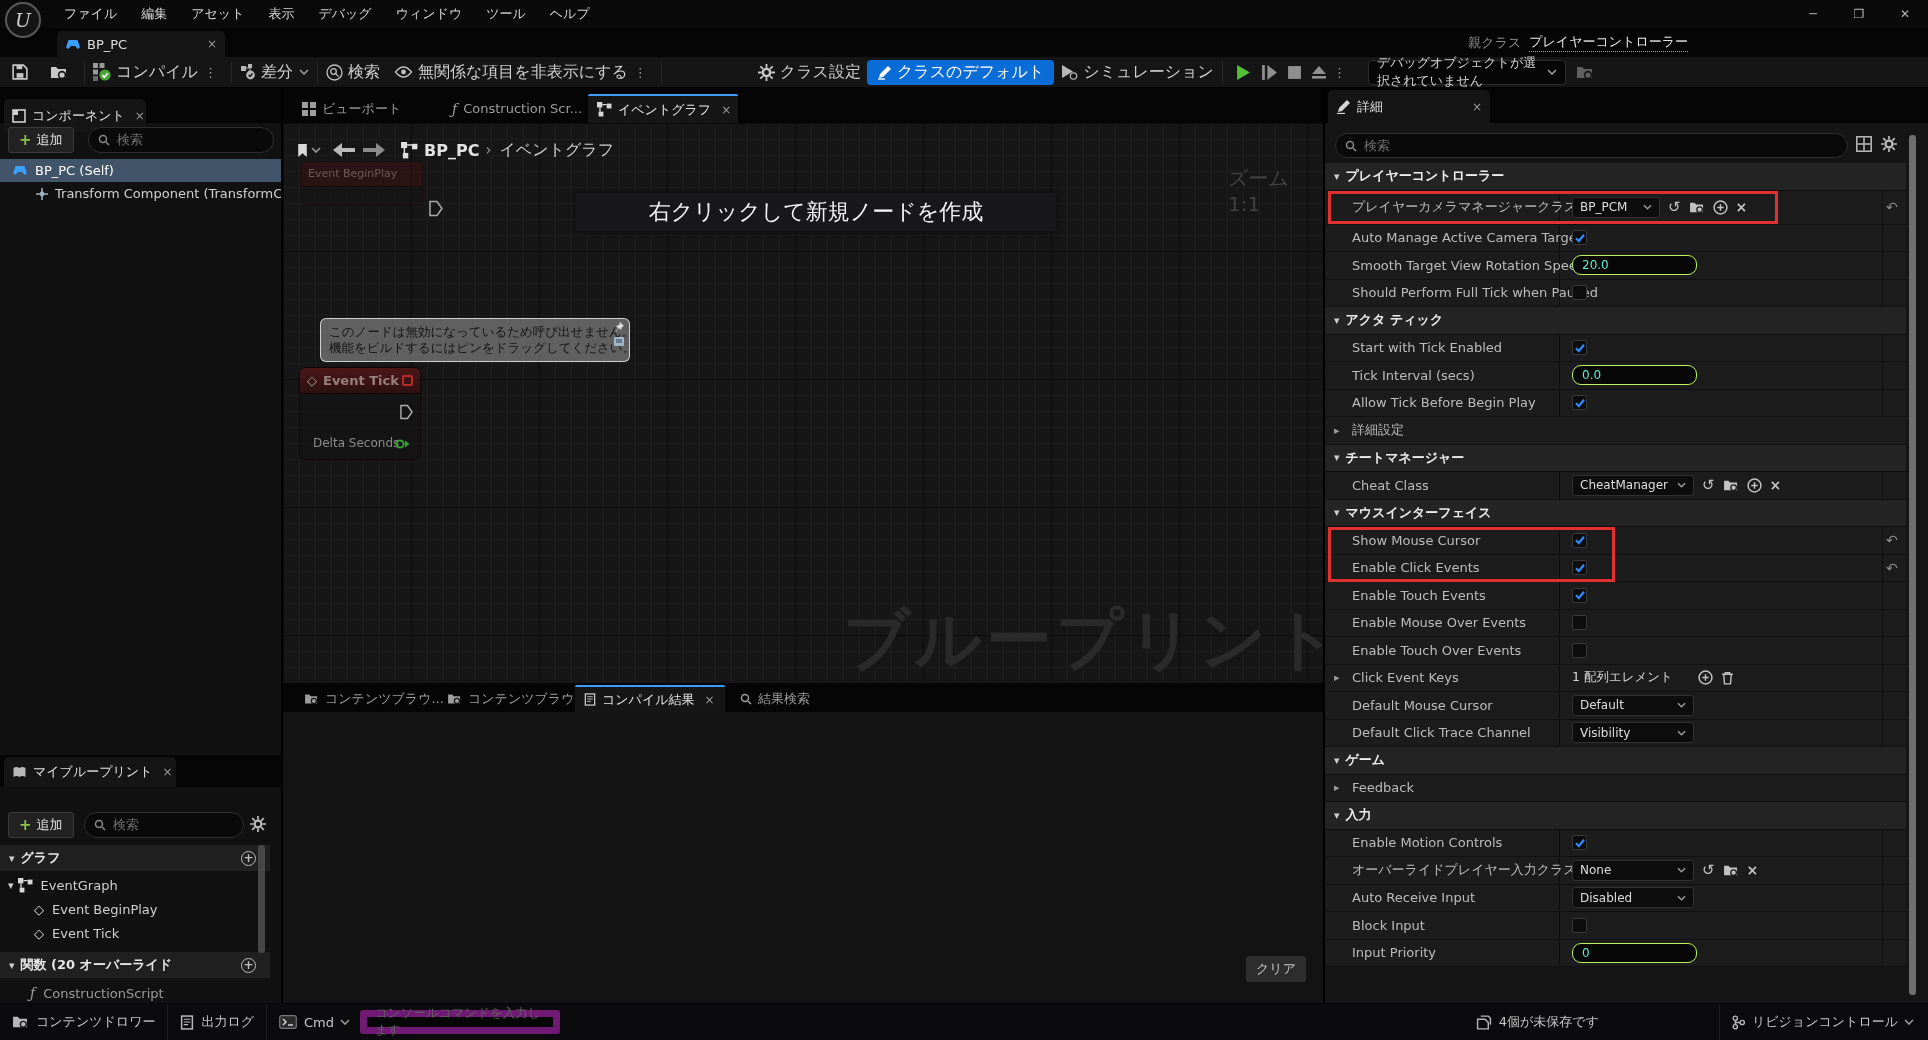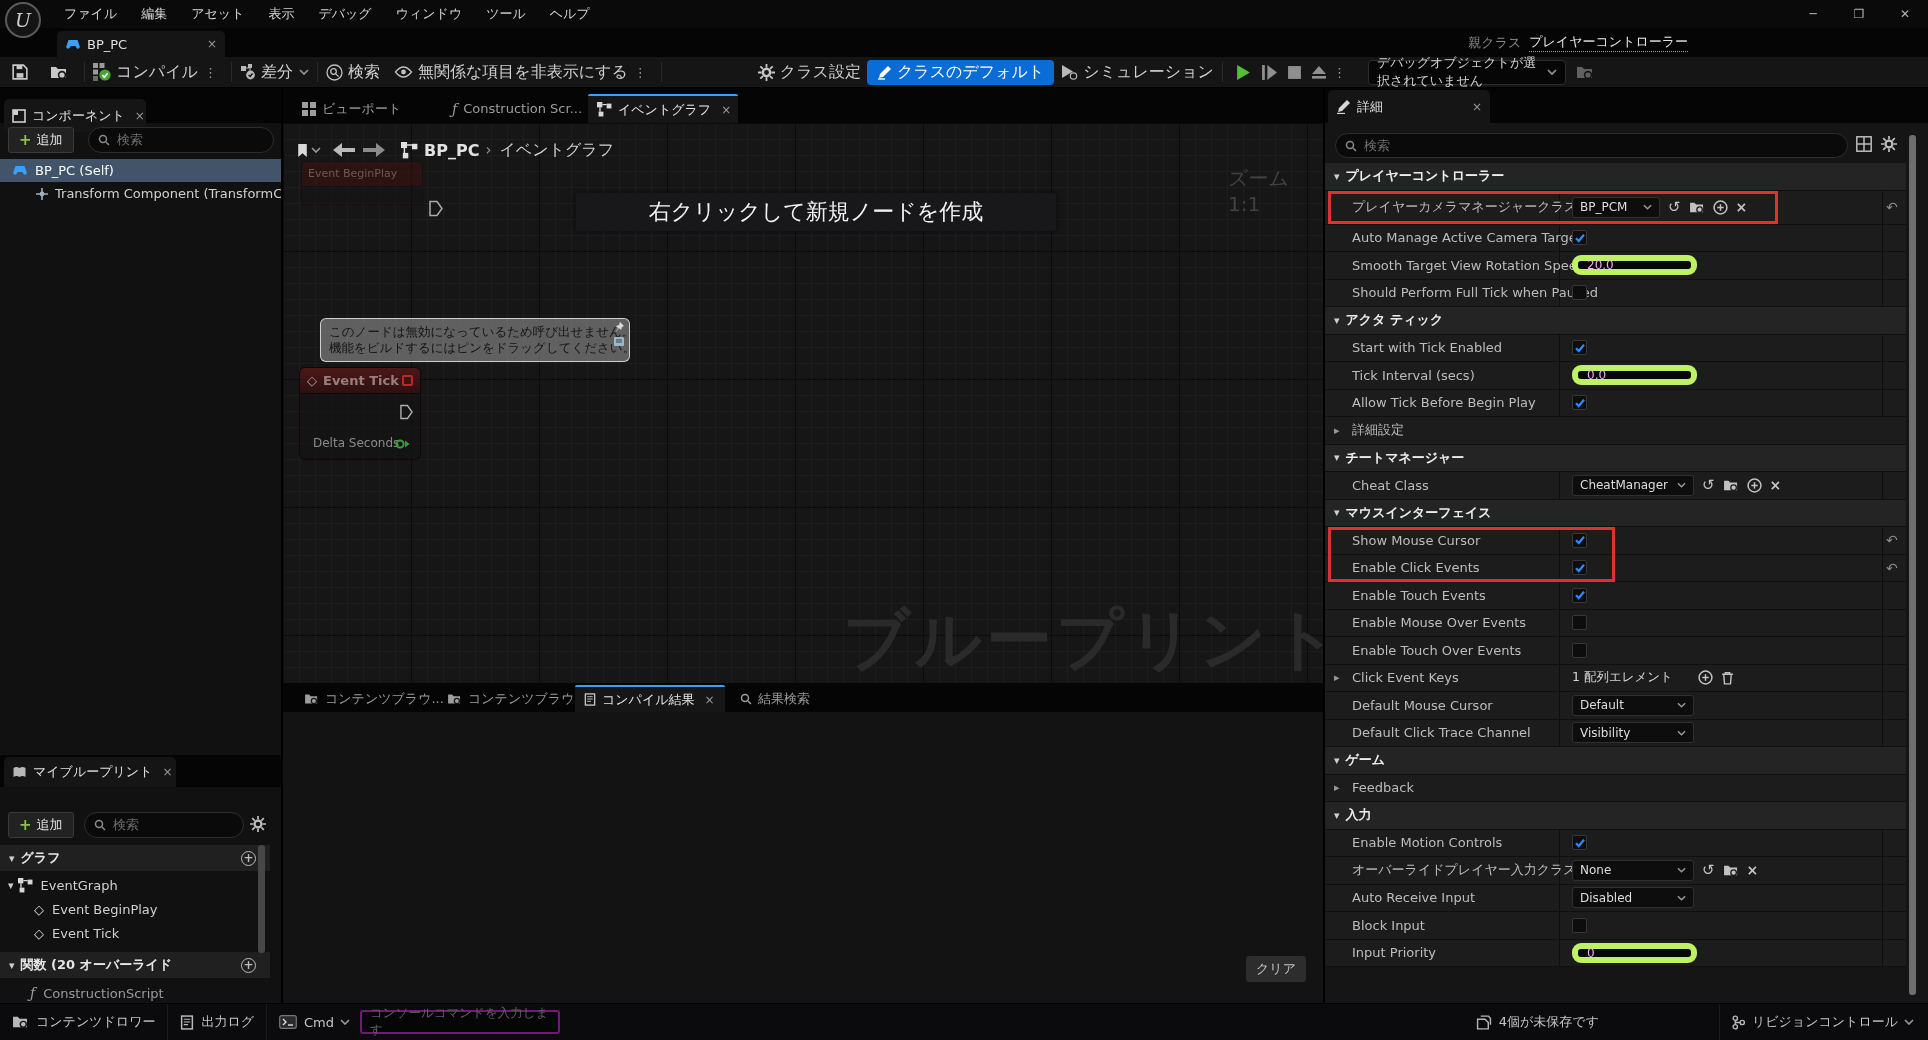--- a/index.html
+++ b/index.html
@@ -80,31 +80,31 @@
   .d-sec .lbl{color:#ececec;font-weight:bold;font-size:13px;margin-left:6px;}
   .d-row{height:27.5px;background:#1c1c1c;border-bottom:1px solid #101010;display:flex;align-items:center;position:relative;}
   .d-row.tall{height:34px;}
   .d-row .lbl{position:absolute;left:27px;font-size:13px;color:#bdbdbd;white-space:nowrap;}
   .d-row .vline1{position:absolute;left:234px;top:0;bottom:0;width:1px;background:#0e0e0e;}
   .d-row .vline2{position:absolute;left:557px;top:0;bottom:0;width:1px;background:#0e0e0e;}
   .d-row .adv-arrow{position:absolute;left:9px;color:#9a9a9a;font-size:11px;}
   .tri{color:#cfcfcf;font-size:11px;margin-left:9px;}
   .ctl{position:absolute;left:247px;display:flex;align-items:center;gap:8px;}
   .cb{width:15px;height:15px;background:#0d0d0d;border:1px solid #383838;border-radius:2px;display:flex;align-items:center;justify-content:center;}
-  .fld{background:#070707;border:6px solid #bef264;border-radius:9px;height:20px;width:125px;color:#f0abfc;font-size:12px;display:flex;align-items:center;padding:0 9px;}
+  .fld{background:#070707;border:1px solid #bef264;border-radius:9px;height:20px;width:125px;color:#5eead4;font-size:12px;display:flex;align-items:center;padding:0 9px;}
   .dd{background:#0d0d0d;border:1px solid #303030;border-radius:3px;height:21px;color:#dedede;font-size:12px;display:flex;align-items:center;padding:0 7px;justify-content:space-between;}
   .icn{color:#c2c2c2;font-size:14px;line-height:14px;}
   .revert{position:absolute;left:561px;color:#8f8f8f;font-size:14px;}
   .redbox{position:absolute;border:3px solid #e03131;z-index:5;pointer-events:none;}
   #d-scroll{position:absolute;left:584px;top:47px;width:7px;height:860px;background:#6e6e6e;border-radius:3px;}
   
   #statusbar{left:0;top:1003px;width:1928px;height:37px;background:#0b0b0d;border-top:1px solid #000;}
   .sbitem{font-size:13px;color:#c6c6c6;margin-left:7px;white-space:nowrap;}
   .sbsep{width:1px;height:37px;background:#1c1c1c;margin:0 12px;}
-  #console-in{width:200px;height:24px;background:#060606;border:2px solid #701a75;border-radius:3px;color:#5f5f5f;font-size:12.5px;display:flex;align-items:center;padding:0 8px;margin-left:10px;}
+  #console-in{width:200px;height:24px;background:#060606;border:7px solid #701a75;border-radius:3px;color:#5f5f5f;font-size:12.5px;display:flex;align-items:center;padding:0 8px;margin-left:10px;}
 </style>
 </head>
 <body>
 
 <div class="abs" id="titlebar"></div>
 <div class="abs" id="ue-logo">U</div>
 <div class="abs flex" id="menubar">
     <div class="menu-item">ファイル</div>
     <div class="menu-item">編集</div>
     <div class="menu-item">アセット</div>

